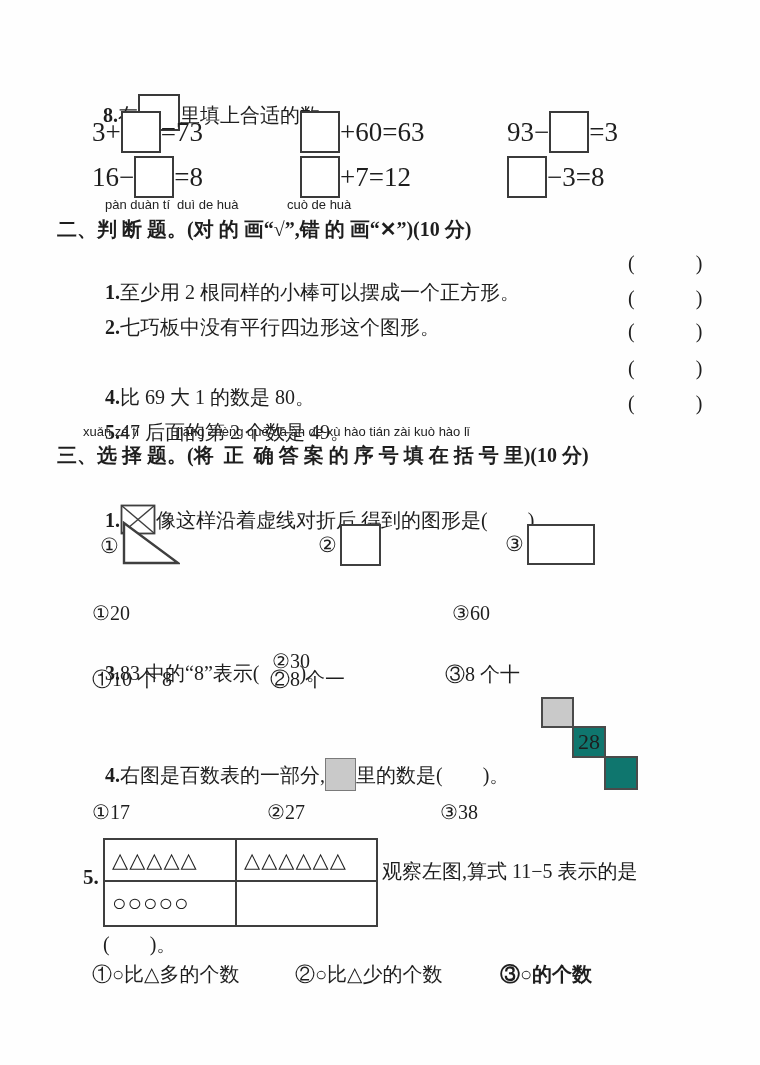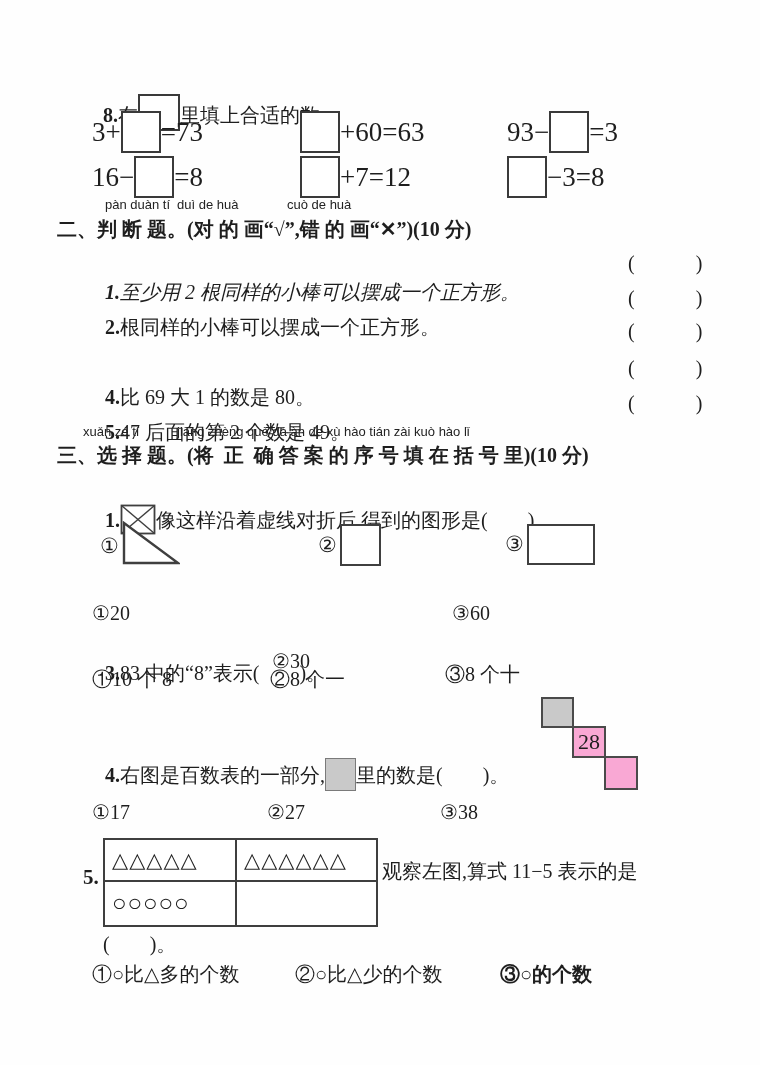--- a/index.html
+++ b/index.html
@@ -20,21 +20,21 @@
   .eqbox{width:36px;height:38px;border:2px solid #3a3a3a;background:#fff;}
   .q8box{display:inline-block;width:38px;height:33px;border:2px solid #3a3a3a;vertical-align:-9px;background:#fff;}
   .jbox{display:inline-block;width:28px;height:25px;border:2px solid #3a3a3a;vertical-align:-5px;background:#fff;}
   .graybox-inline{display:inline-block;width:29px;height:31px;background:#c9c9c9;border:1px solid #7a7a7a;vertical-align:-9px;}
   .foldicon{vertical-align:-8px;}
   .shape-square{width:37px;height:38px;border:2px solid #3f3f3f;background:#fff;}
   .shape-rect{width:64px;height:37px;border:2px solid #3f3f3f;background:#fff;}
   .shaperow{display:flex;align-items:center;gap:3px;font-size:21px;}
   .shaperow.bottomalign{align-items:flex-end;}
   .gsq{position:absolute;background:#c9c9c9;border:2px solid #4a4a4a;box-sizing:border-box;}
-  .wsq{position:absolute;background:#f9a8d4;border:2px solid #4a4a4a;box-sizing:border-box;
+  .wsq{position:absolute;background:#0f766e;border:2px solid #4a4a4a;box-sizing:border-box;
        display:flex;align-items:center;justify-content:center;font-size:22px;}
   .q5table{border:2px solid #3f3f3f;background:#fff;}
   .trow{display:flex;}
   .rdiv{border-top:2px solid #3f3f3f;}
   .tcell{display:flex;align-items:center;padding-left:7px;box-sizing:border-box;}
   .cdiv{border-left:2px solid #3f3f3f;}
   .tri{font-size:21px;letter-spacing:1px;}
   .cir{font-size:24px;letter-spacing:1px;}
 </style>
 </head>
@@ -65,27 +65,27 @@
   <div class="abs eq" style="left:507px;top:156px;">
     <span></span><span class="eqbox"></span><span>−3=8</span>
   </div>
 
   <span class="abs pinyin" style="left:85px;top:197px;margin-left:20px;">pàn duàn tí</span>
   <span class="abs pinyin" style="left:177px;top:197px;">duì de huà</span>
   <span class="abs pinyin" style="left:287px;top:197px;">cuò de huà</span>
 
   <div class="abs title" style="left:57px;top:215px;">二、判 断 题。(对 的 画“√”,错 的 画“✕”)(10 分)</div>
 
-  <div class="abs line" style="left:85px;top:252px;font-style:italic;">
+  <div class="abs line" style="left:85px;top:252px;">
     <span class="bold">1.</span><span>至少用 2 根同样的小棒可以摆成一个正方形。</span>
   </div>
   <span class="abs bracket" style="left:628px;top:252px;">(          )</span>
 
   <div class="abs line" style="left:85px;top:287px;">
-    <span class="bold">2.</span><span>根同样的小棒可以摆成一个正方形。</span>
+    <span class="bold">2.</span><span>七巧板中没有平行四边形这个图形。</span>
   </div>
   <span class="abs bracket" style="left:628px;top:287px;">(          )</span>
 
   <span class="abs bracket" style="left:628px;top:320px;">(          )</span>
 
   <div class="abs line" style="left:85px;top:357px;">
     <span class="bold">4.</span><span>比 69 大 1 的数是 80。</span>
   </div>
   <span class="abs bracket" style="left:628px;top:357px;">(          )</span>
 

